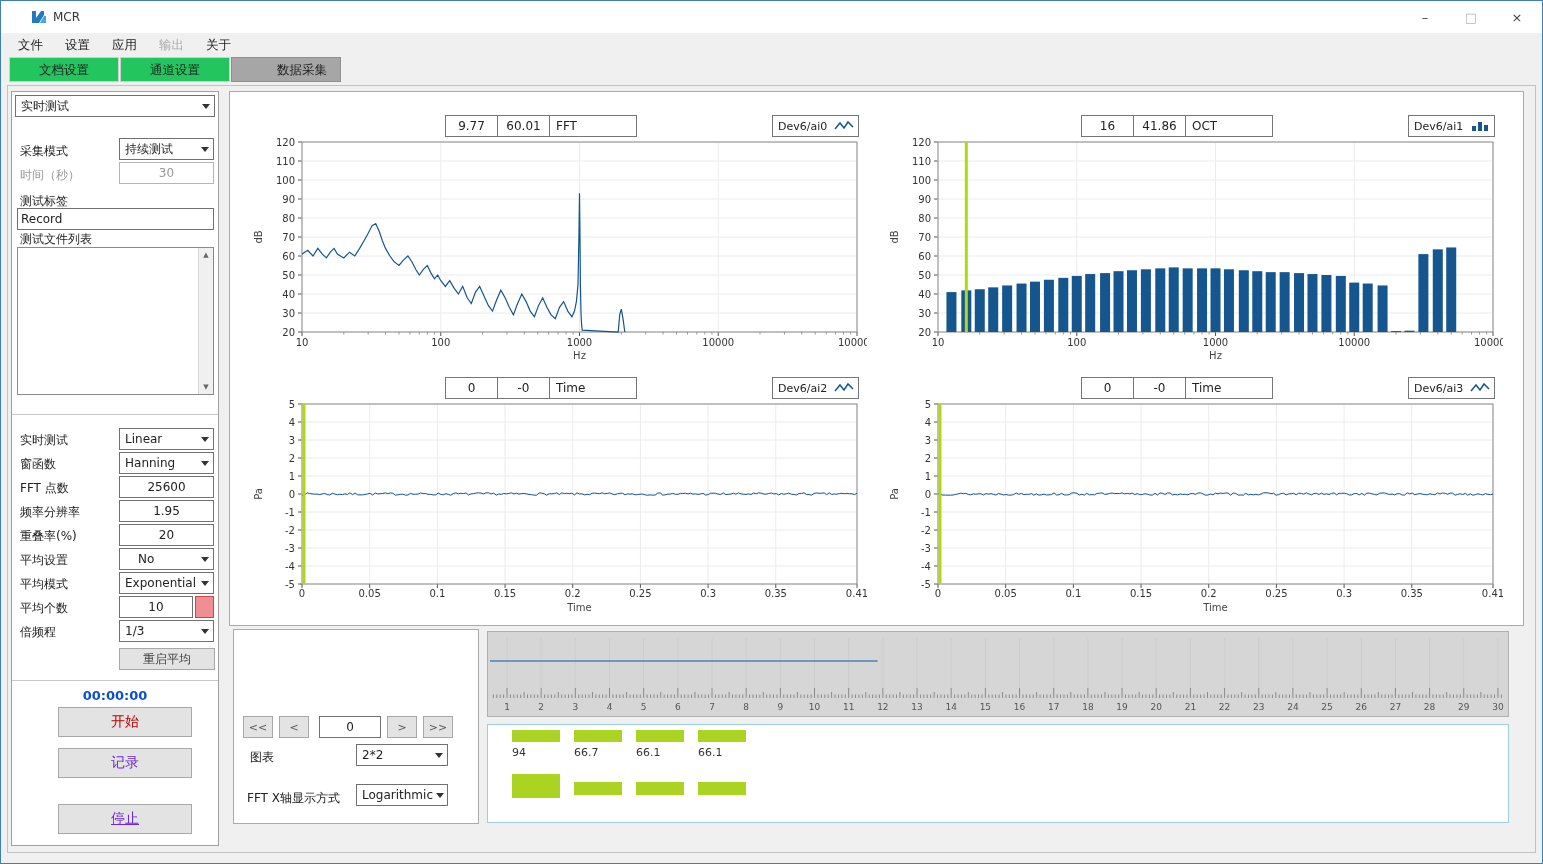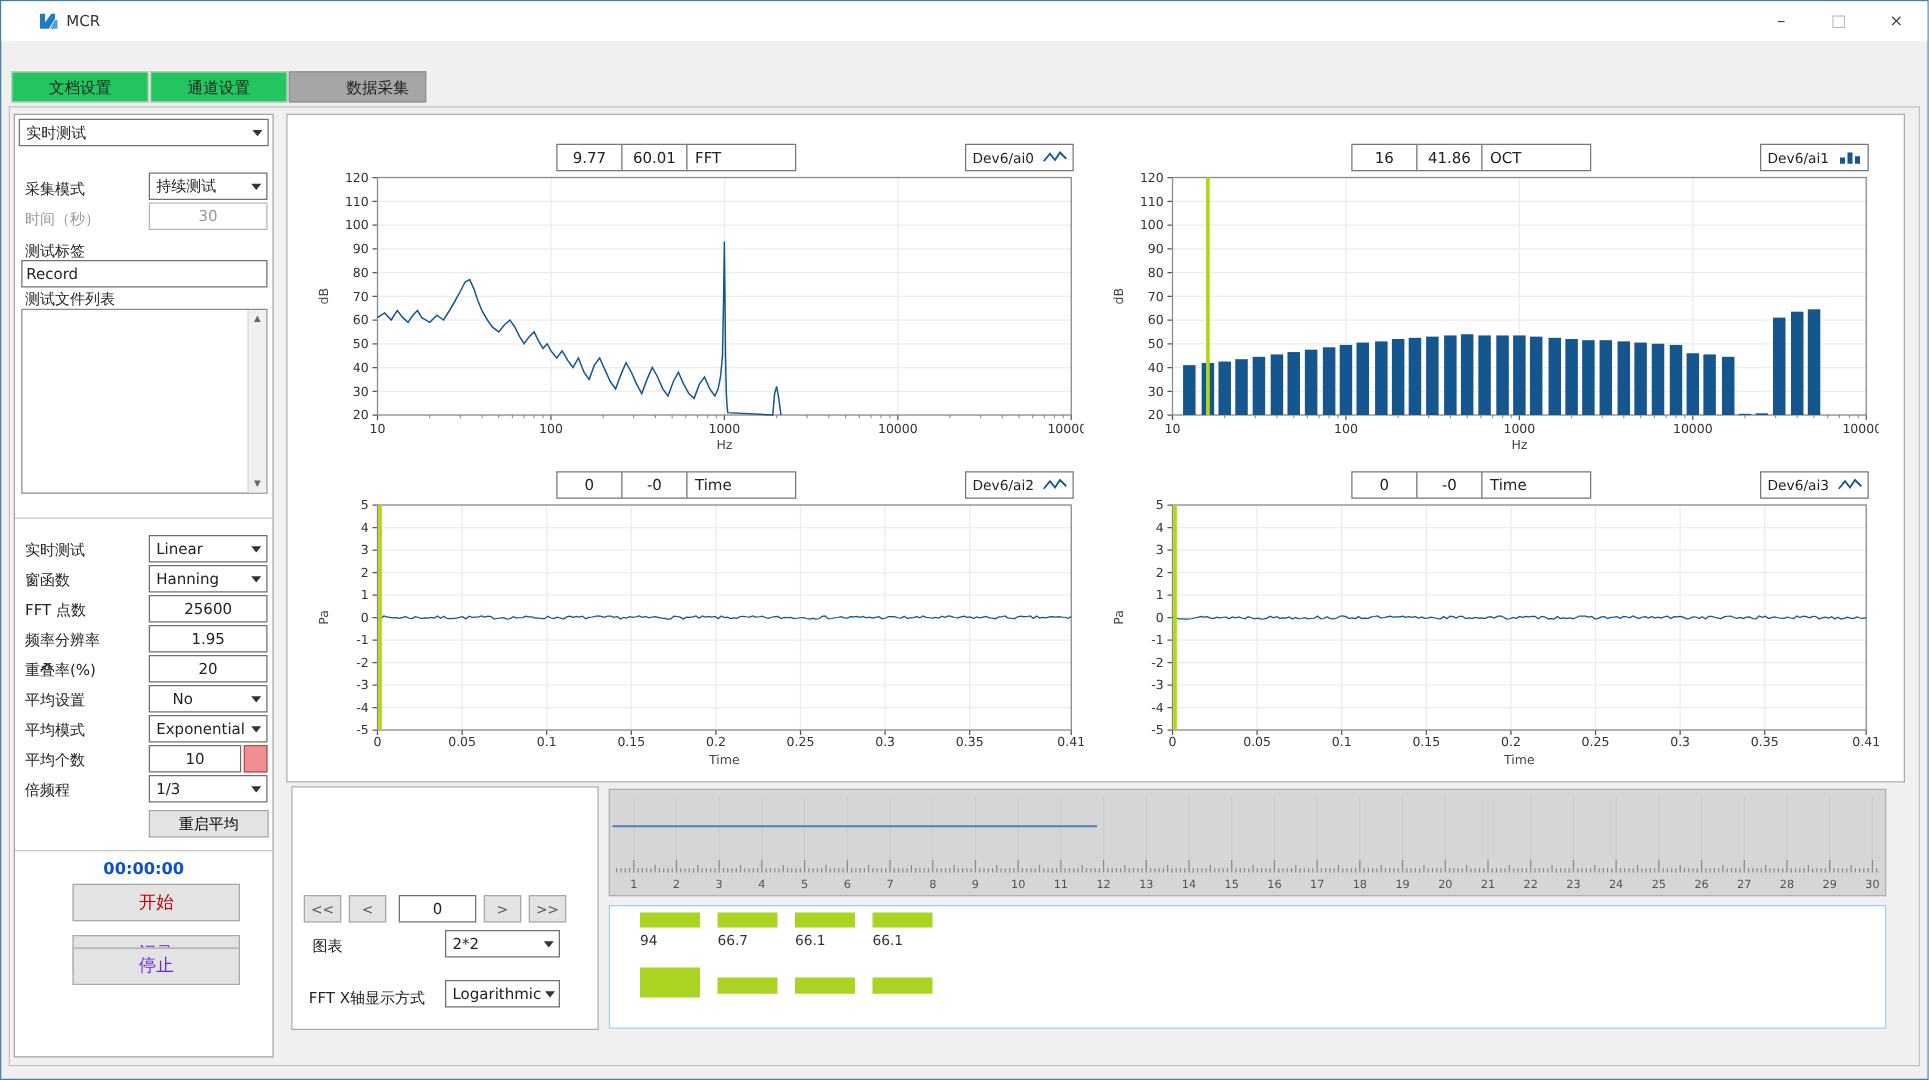--- a/index.html
+++ b/index.html
@@ -35,21 +35,21 @@
   .side-label{position:absolute;font-size:12px;color:#222;height:16px;line-height:16px;white-space:nowrap;}
   .side-label.disabled{color:#9a9a9a;}
   .listbox{position:absolute;background:#fff;border:1px solid #8a8a8a;}
   .scrollbar{position:absolute;right:0;top:0;width:15px;height:100%;background:#f0f0f0;border-left:1px solid #d8d8d8;}
   .sb-arrow{position:absolute;left:0;width:100%;height:14px;font-size:7px;color:#666;text-align:center;line-height:14px;}
   .sb-up{top:0;} .sb-down{bottom:0;}
   .divider{position:absolute;left:0;width:100%;height:1px;background:#c8c8c8;}
   .param-row{position:absolute;left:0;width:100%;height:24px;}
   .param-label{position:absolute;left:8px;top:4px;font-size:12px;color:#222;white-space:nowrap;}
   .red-ind{position:absolute;left:183px;top:0;width:19px;height:22px;background:#ef8f94;border:1px solid #c24b52;}
-  .btn{position:absolute;background:#e3e3e3;border:1px solid #a8a8a8;font-family:inherit;font-size:12px;color:#000000;}
+  .btn{position:absolute;background:#e3e3e3;border:1px solid #a8a8a8;font-family:inherit;font-size:12px;color:#404040;}
   .btn.big{left:46px;width:134px;height:30px;font-size:14px;}
   .btn.red{color:#c00000;}
   .btn.red-dis{color:#6d28d9;}
   .btn.nav{top:86px;width:30px;height:22px;font-size:11px;color:#555;}
   .timer{position:absolute;top:596px;left:0;width:100%;text-align:center;font-size:13px;font-weight:bold;color:#0a50d0;}
 
   
   .chart-panel{position:absolute;left:228px;top:90px;width:1295px;height:535px;background:#fff;border:1px solid #ababab;}
   .quadrant{position:absolute;width:636px;height:258px;}
   .hbox{position:absolute;top:8px;height:22px;background:#fff;border:1px solid #767676;font-size:12px;display:flex;align-items:center;justify-content:center;color:#222;}
@@ -83,20 +83,21 @@
       <polygon points="9,14 13,7 15,7 15,14" fill="#4aa3e0"></polygon>
     </svg>
     <div class="app-title">MCR</div>
     <div class="win-controls">
       <div class="win-btn">–</div>
       <div class="win-btn max">□</div>
       <div class="win-btn">×</div>
     </div>
   </div>
 
+  <div class="menubar" id="menubar"><div class="menu-item">文件</div><div class="menu-item">设置</div><div class="menu-item">应用</div><div class="menu-item disabled">输出</div><div class="menu-item">关于</div></div>
   <div class="tabbar" id="tabbar"><div class="tab">文档设置</div><div class="tab">通道设置</div><div class="tab active">数据采集</div></div>
   <div class="content-frame"></div>
 
   <div class="sidebar">
     <div class="combo" style="left:3px;top:3px;width:200px;">
       <span>实时测试</span>
       <span class="combo-arrow"></span>
     </div>
     <div class="side-label" style="left:8px;top:51px;">采集模式</div>
     <div class="combo" style="left:107px;top:46px;width:95px;">
@@ -167,21 +168,21 @@
             <span>1/3</span>
             <span class="combo-arrow"></span>
           </div>
         </div>
       </div>
     <button class="btn" style="left:107px;top:556px;width:96px;height:22px;">重启平均</button>
     <div class="divider" style="top:588px;"></div>
     <div class="timer">00:00:00</div>
     <button class="btn big red" style="top:615px;">开始</button>
     <button class="btn big red-dis" style="top:656px;">记录</button>
-    <button class="btn big red-dis" style="top:666px;">停止</button>
+    <button class="btn big red-dis" style="top:712px;text-decoration:underline;">停止</button>
   </div>
 
   <div class="chart-panel" id="chart-panel">
       <div class="quadrant" style="left: 2px; top: 15px;">
         <div class="hbox" style="left: 213px; width: 53px;">9.77</div>
         <div class="hbox" style="left: 265px; width: 53px;">60.01</div>
         <div class="hbox type" style="left: 317px; width: 88px;">FFT</div>
         <div class="hbox chan" style="left: 540px; width: 87px;">
           <span>Dev6/ai0</span>
           <svg width="22" height="14" viewBox="0 0 22 14">

